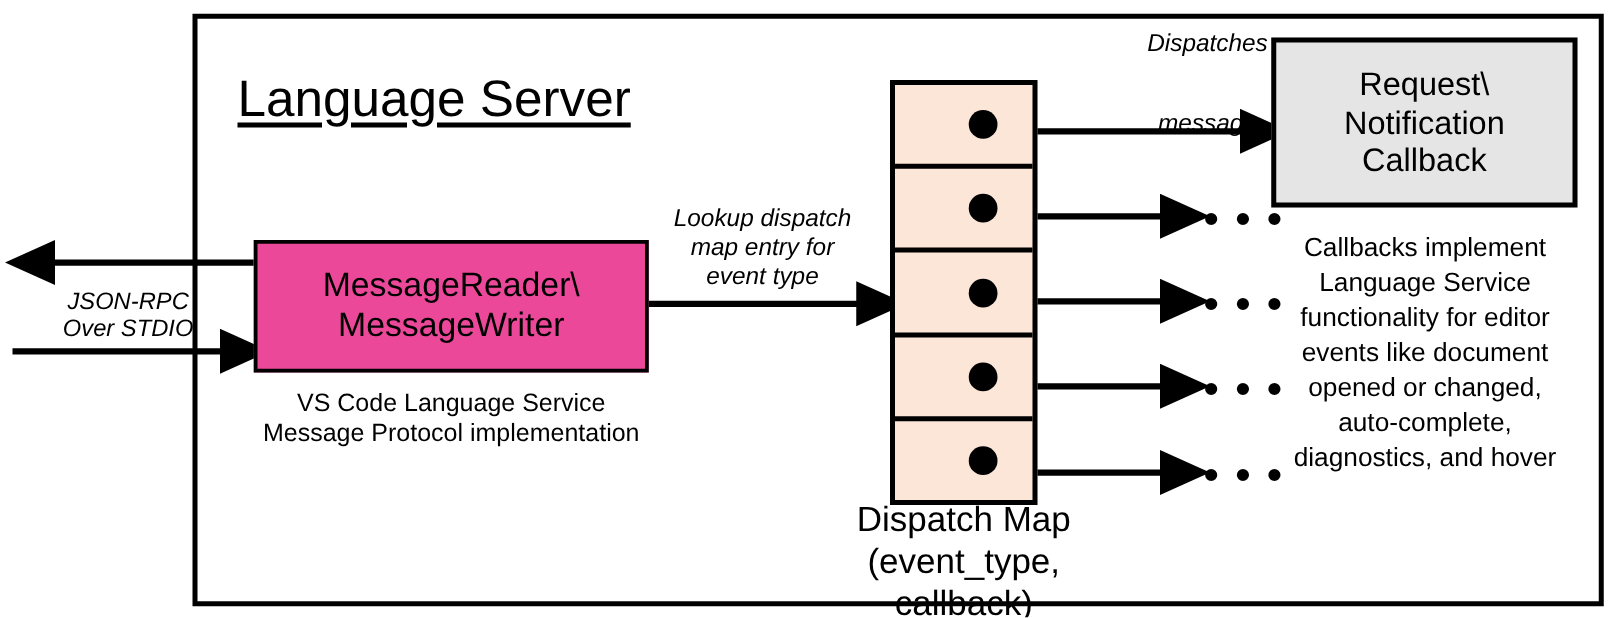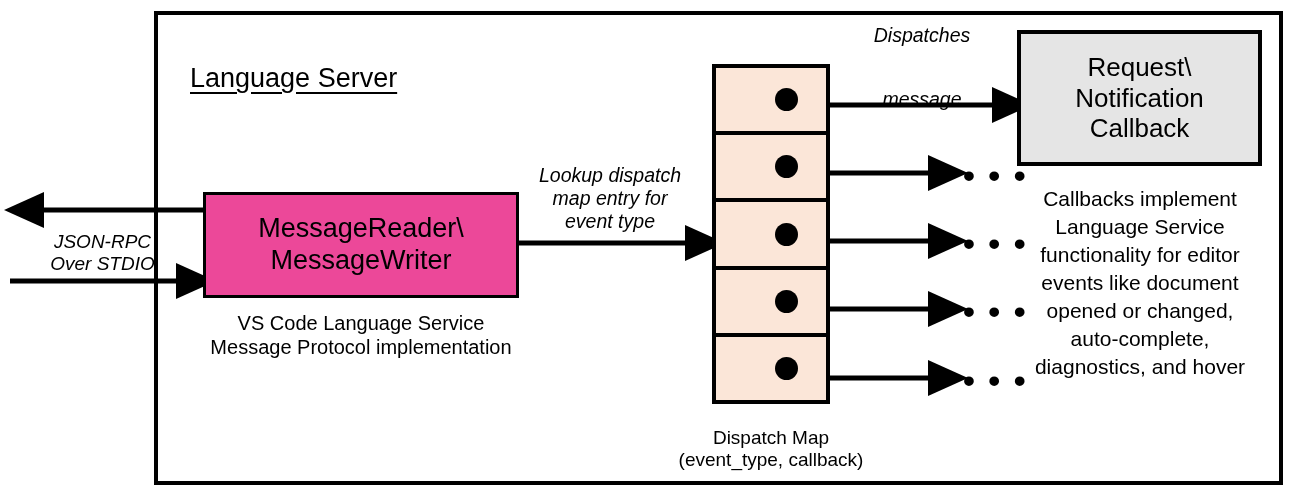--- a/index.html
+++ b/index.html
@@ -42,21 +42,21 @@
     height: 474px;
     border: 4px solid #000000;
     background: transparent;
   }
   
   #server-title {
     left: 190px;
     top: 52px;
     width: 430px;
     height: 54px;
-    font-size: 27px;
+    font-size: 41px;
     justify-content: flex-start;
     text-decoration: underline;
     text-underline-offset: 5px;
     white-space: nowrap;
   }
   
   #message-io-box {
     left: 203px;
     top: 192px;
     width: 316px;
@@ -124,26 +124,26 @@
     height: 23px;
     margin-top: -11.5px;
     border-radius: 50%;
     background: #000000;
   }
   #dispatch-map-caption {
     left: 640px;
     top: 418px;
     width: 262px;
     height: 62px;
-    font-size: 19px;
+    font-size: 28px;
     flex-direction: column;
   }
   
   #dispatches-label {
-    left: 836px;
+    left: 880px;
     top: 38px;
     width: 172px;
     height: 58px;
     font-size: 19.5px;
     font-style: italic;
     flex-direction: column;
     gap: 41px;
   }
   
   #callback-box {

